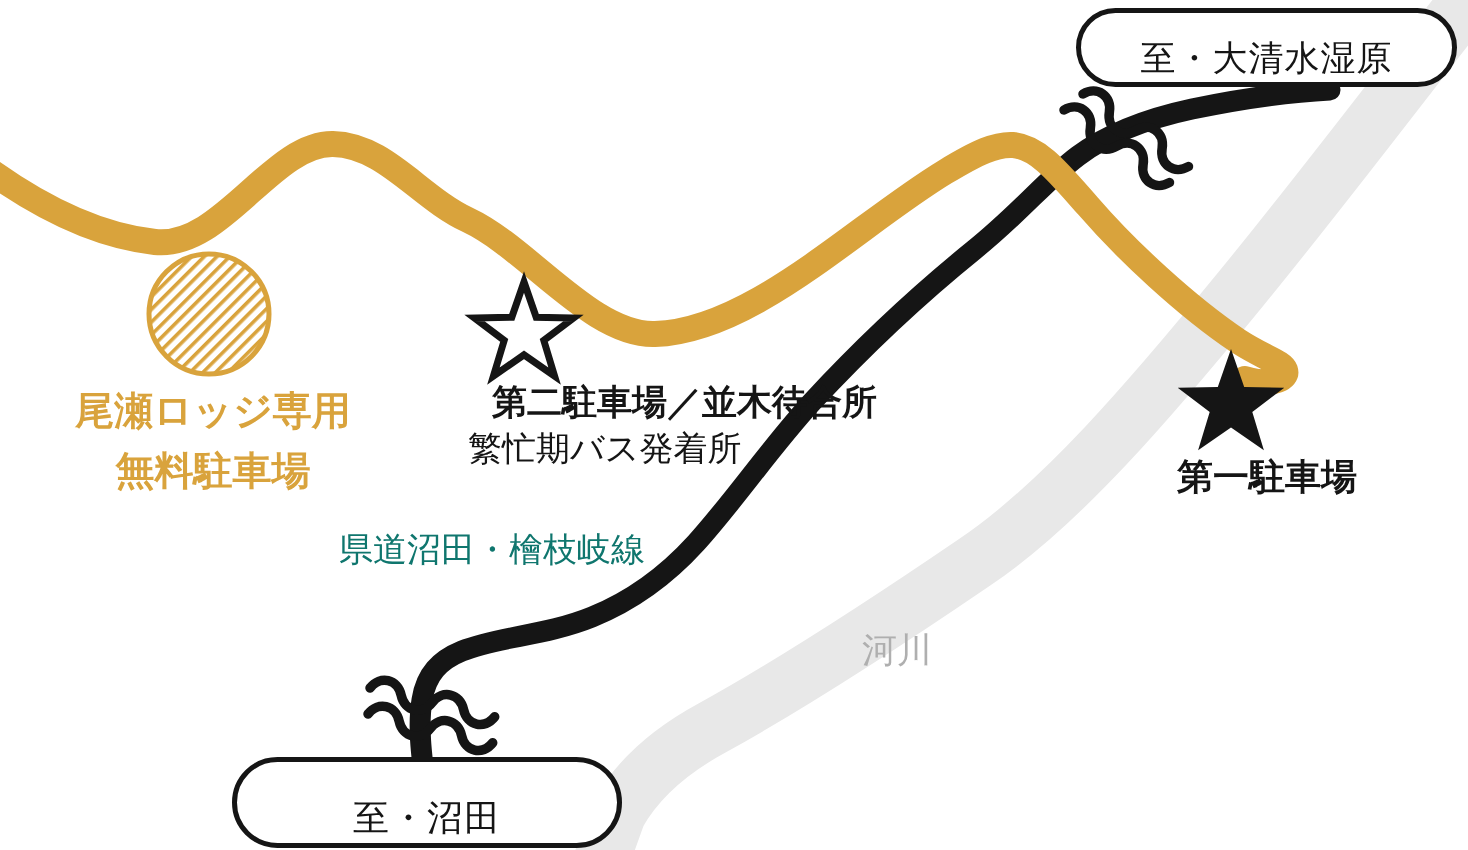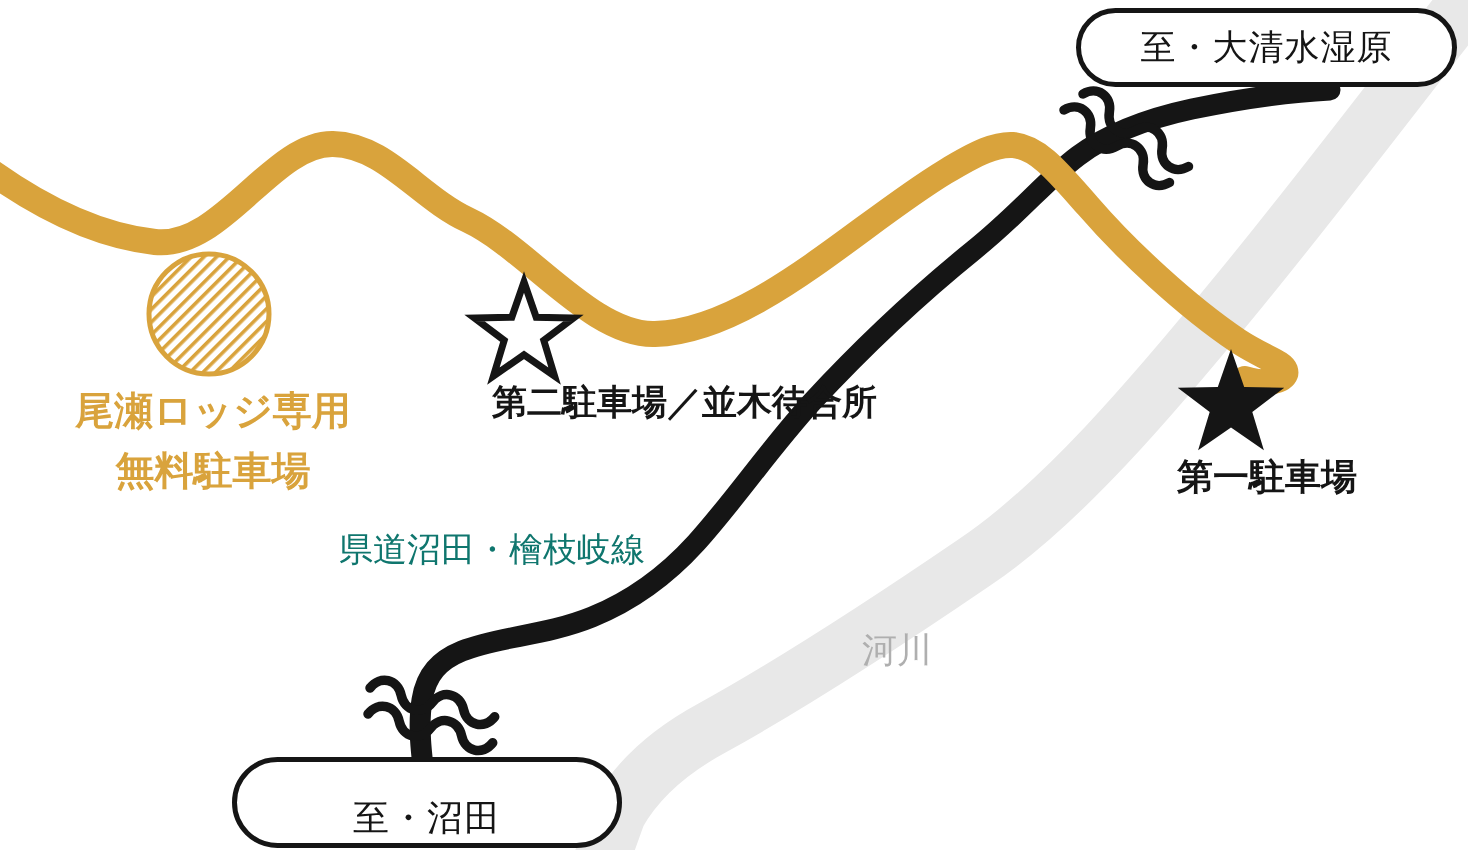--- a/index.html
+++ b/index.html
@@ -6,21 +6,21 @@
   #stage{
     position:relative;width:1468px;height:850px;overflow:hidden;background:#ffffff;
     font-family:"DejaVu Sans","Liberation Sans",sans-serif;
   }
   #map-svg{position:absolute;left:0;top:0;}
   .pill{
     position:absolute;box-sizing:border-box;background:#ffffff;
     border:5px solid #151515;display:flex;align-items:center;justify-content:center;
     color:#151515;letter-spacing:1px;white-space:nowrap;
   }
-  .pill-top{left:1076px;top:8px;width:381px;height:79px;border-radius:42px;font-size:35px;}
+  .pill-top{left:1076px;top:8px;width:381px;height:79px;border-radius:42px;font-size:35px;align-items:flex-end;}
   .pill-bottom{left:232px;top:757px;width:390px;height:91px;border-radius:48px;font-size:36px;align-items:flex-end;}
   .lbl{position:absolute;white-space:nowrap;line-height:1.05;color:#151515;}
   .lbl.bold{font-weight:bold;}
   .gold-lbl{color:#D9A33C;font-weight:bold;font-size:39px;text-align:center;left:38px;width:350px;}
   .lodge-l1{top:391px;}
   .lodge-l2{top:451px;}
   .p2-title{left:468px;top:384px;font-size:35px;margin-left:24px;}
   .p2-sub{left:468px;top:431px;font-size:34px;}
   .p1-title{left:1177px;top:458px;font-size:36px;}
   .p1-sub{left:1179px;top:509px;font-size:35px;}
@@ -67,19 +67,20 @@
     <span>至・大清水湿原</span>
   </div>
   <div class="pill pill-bottom">
     <span>至・沼田</span>
   </div>
 
   <div class="lbl gold-lbl lodge-l1">尾瀬ロッジ専用</div>
   <div class="lbl gold-lbl lodge-l2">無料駐車場</div>
 
   <div class="lbl bold p2-title">第二駐車場／並木待合所</div>
+  <div class="lbl p2-sub">繁忙期バス発着所</div>
 
   <div class="lbl bold p1-title">第一駐車場</div>
 
   <div class="lbl road-name">県道沼田・檜枝岐線</div>
   <div class="lbl river-name">河川</div>
 
 </div>
 
 </body></html>

